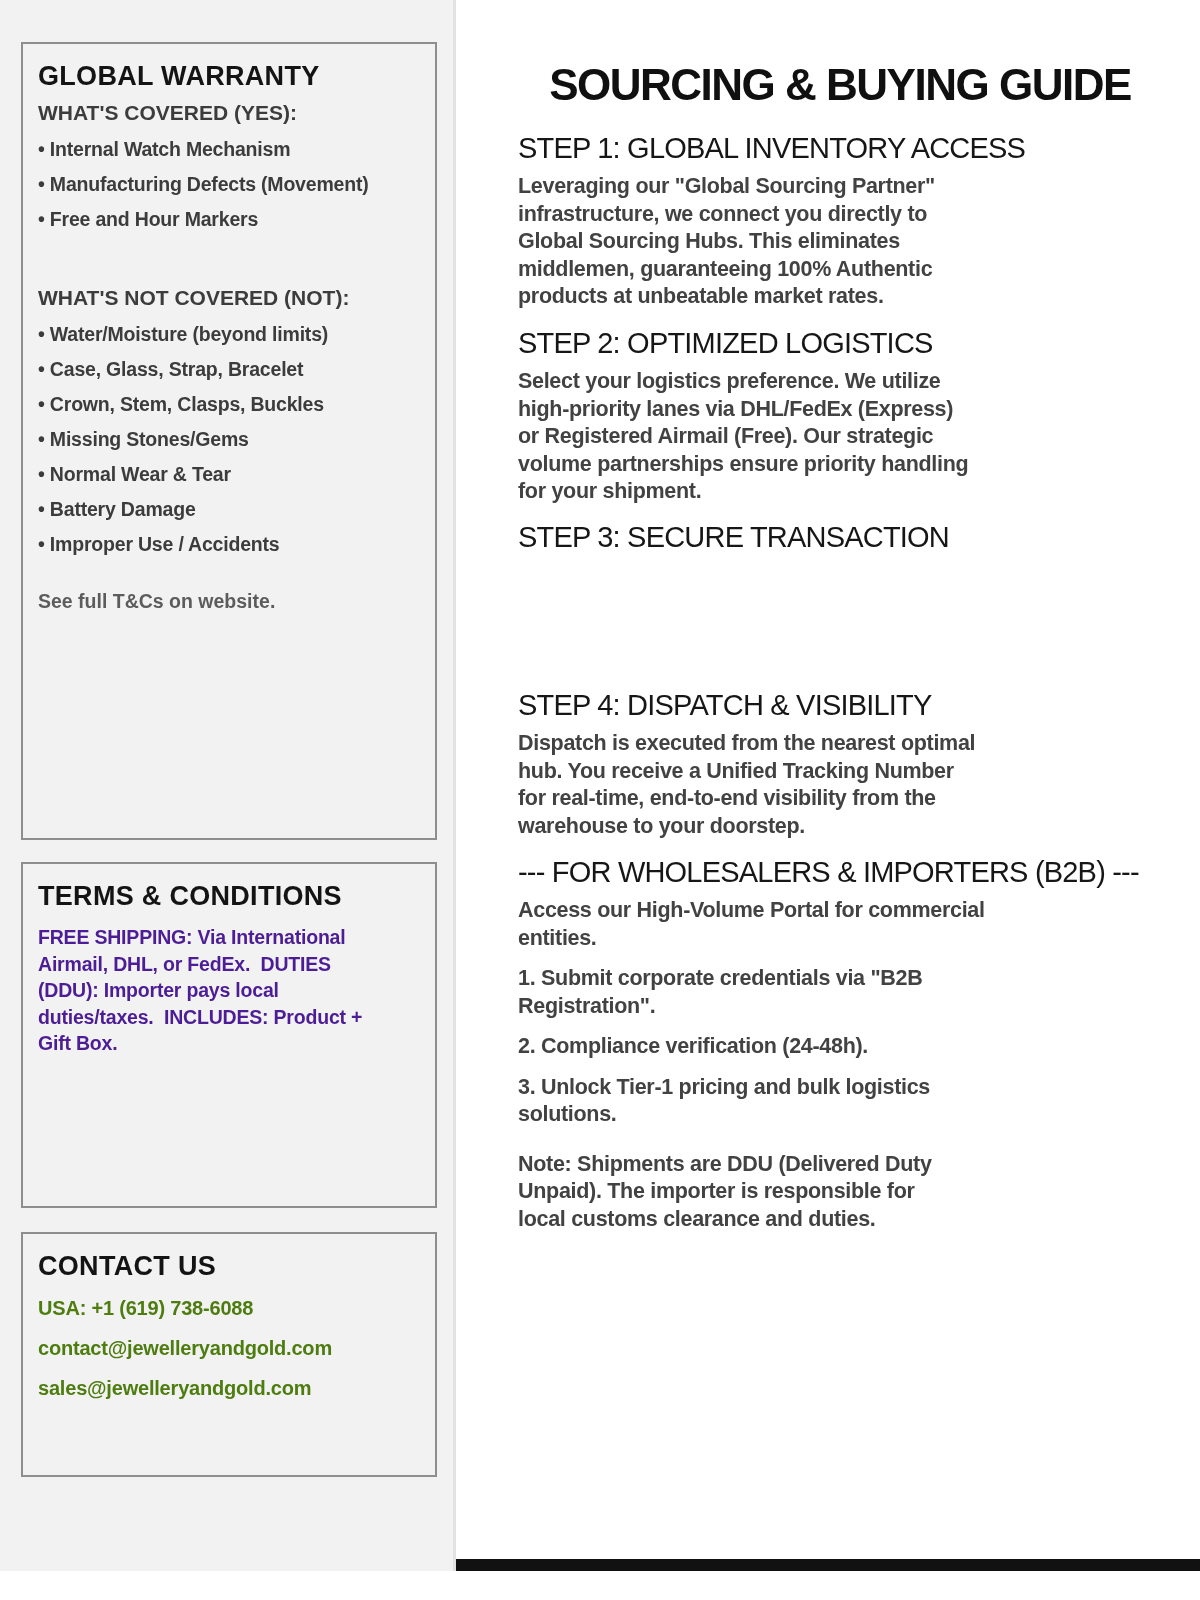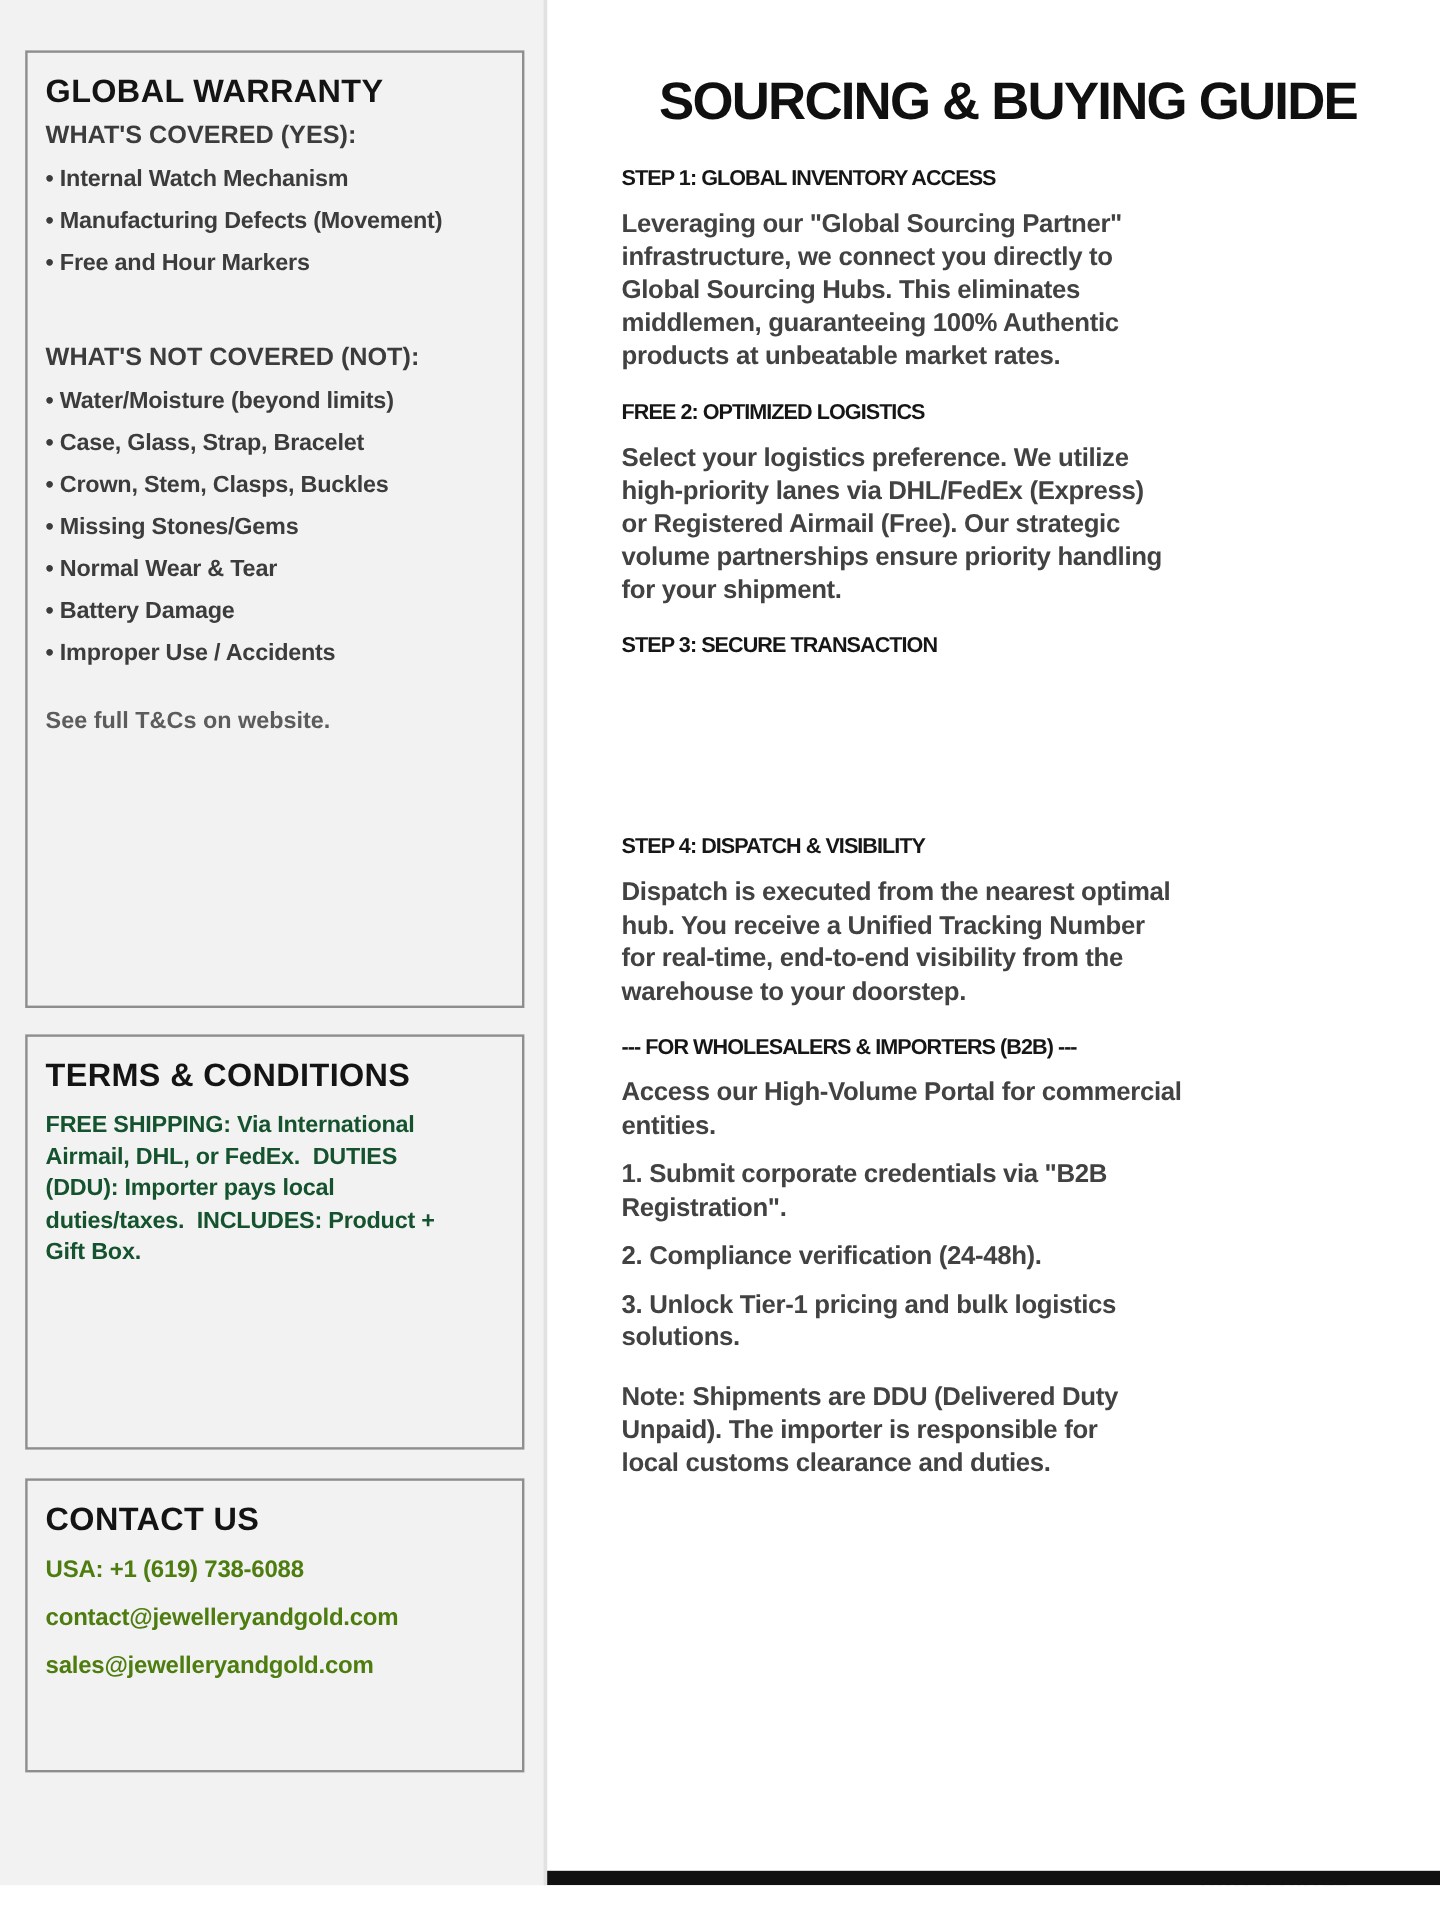--- a/index.html
+++ b/index.html
@@ -48,21 +48,21 @@
     font-size: 19.5px; font-weight: 700; color: #3c3c3c;
     line-height: 35px; letter-spacing: -0.2px;
   }
   ul.bullets li::before { content: "\2022\00a0"; }
   .footnote {
     margin-top: 28px;
     font-size: 19.5px; font-weight: 700; color: #5c5c5c;
   }
   .terms-body {
     margin-top: 12px;
-    font-size: 19.5px; font-weight: 700; color: #14532d;
+    font-size: 19.5px; font-weight: 700; color: #4c1d95;
     line-height: 26.5px; letter-spacing: -0.2px;
     white-space: pre-wrap;
   }
   .contact-line {
     font-size: 20px; font-weight: 700; color: #4d7c0f;
     line-height: 24px; margin-top: 16px; letter-spacing: -0.2px;
   }
   .contact-line.first { margin-top: 14px; }
   
   .main {
@@ -77,21 +77,21 @@
     letter-spacing: -1.5px; line-height: 50px;
     margin: 0;
   }
   .section { position: absolute; left: 50px; right: 36px; }
   .sec-step1 { top: 132px; }
   .sec-step2 { top: 327px; }
   .sec-step3 { top: 521px; }
   .sec-step4 { top: 689px; }
   .sec-b2b   { top: 856px; }
   .step-heading {
-    font-size: 18px; font-weight: 700; color: #161616;
+    font-size: 29px; font-weight: 400; color: #161616;
     letter-spacing: -0.8px; line-height: 32px; margin: 0;
   }
   .step-body, .b2b-text {
     margin: 9px 0 0 0;
     font-size: 21.5px; font-weight: 700; color: #424242;
     line-height: 27.5px; letter-spacing: -0.3px;
     white-space: pre-wrap;
   }
   .b2b-item { margin-top: 13px; }
   .b2b-note { margin-top: 22px; }
@@ -158,21 +158,21 @@
     <div class="section sec-step1">
       <h3 class="step-heading">STEP 1: GLOBAL INVENTORY ACCESS</h3>
       <div class="step-body">Leveraging our "Global Sourcing Partner"
 infrastructure, we connect you directly to
 Global Sourcing Hubs. This eliminates
 middlemen, guaranteeing 100% Authentic
 products at unbeatable market rates.</div>
     </div>
 
     <div class="section sec-step2">
-      <h3 class="step-heading">FREE 2: OPTIMIZED LOGISTICS</h3>
+      <h3 class="step-heading">STEP 2: OPTIMIZED LOGISTICS</h3>
       <div class="step-body">Select your logistics preference. We utilize
 high-priority lanes via DHL/FedEx (Express)
 or Registered Airmail (Free). Our strategic
 volume partnerships ensure priority handling
 for your shipment.</div>
     </div>
 
     <div class="section sec-step3">
       <h3 class="step-heading">STEP 3: SECURE TRANSACTION</h3>
     </div>

